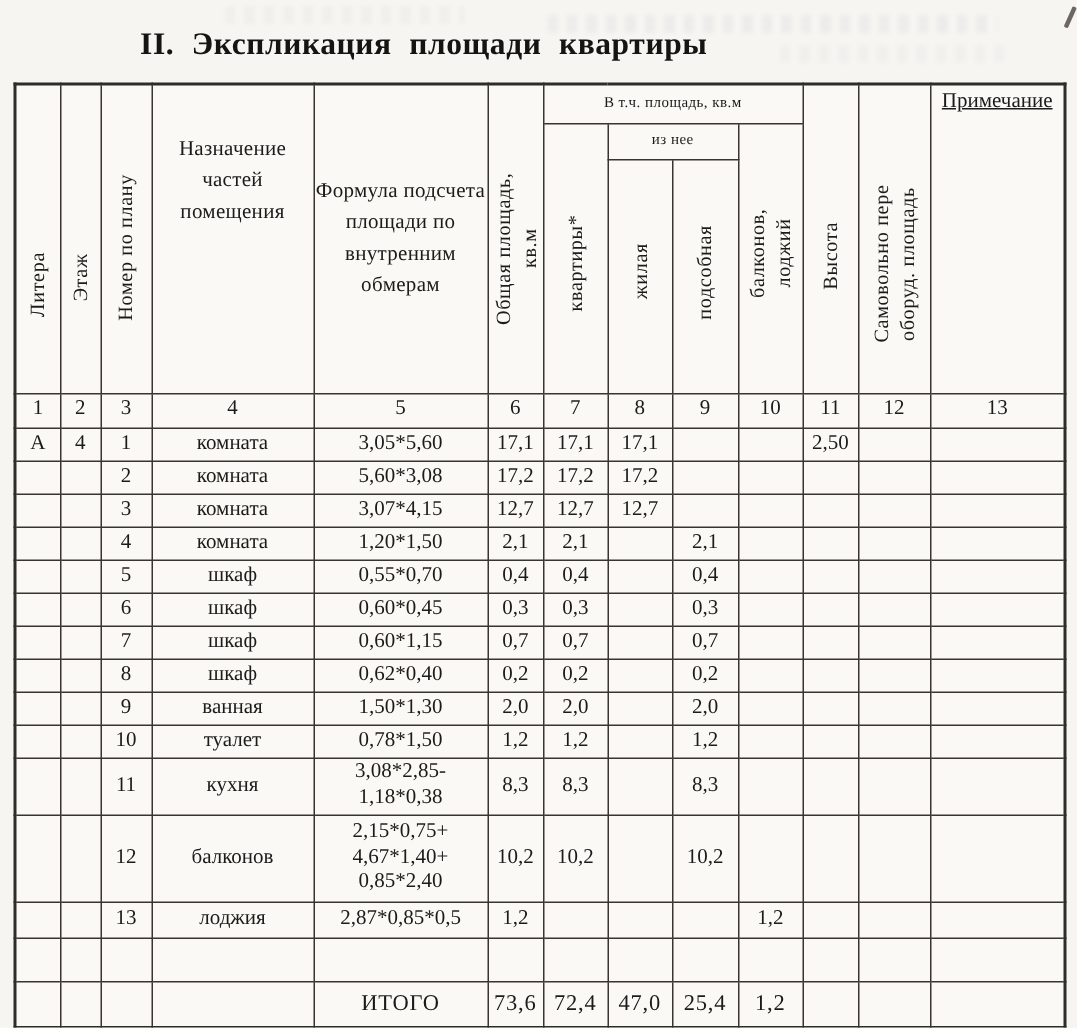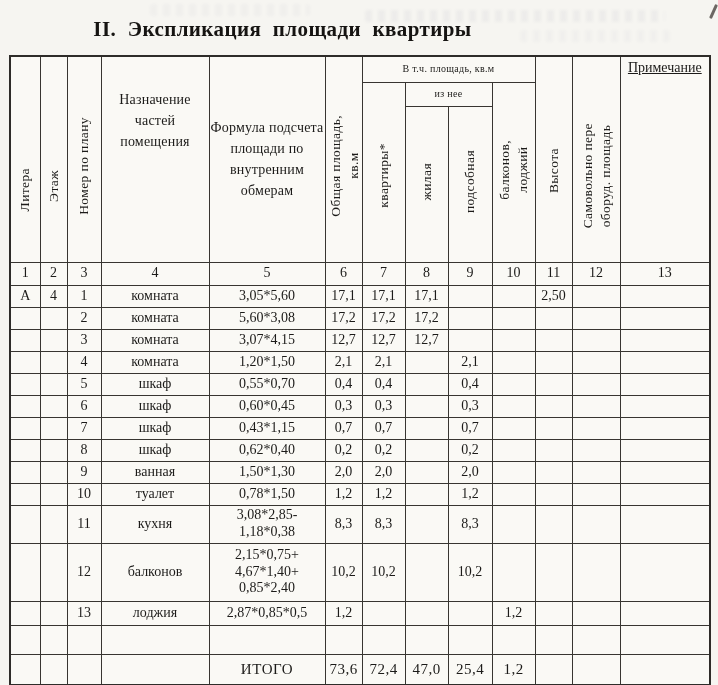--- a/index.html
+++ b/index.html
@@ -213,21 +213,21 @@
         <td></td>
         <td></td>
         <td></td>
         <td></td>
       </tr>
       <tr style="height: 22px;">
         <td></td>
         <td></td>
         <td>7</td>
         <td>шкаф</td>
-        <td class="formula-cell">0,43*1,15</td>
+        <td class="formula-cell">0,60*1,15</td>
         <td>0,7</td>
         <td>0,7</td>
         <td></td>
         <td>0,7</td>
         <td></td>
         <td></td>
         <td></td>
         <td></td>
       </tr>
       <tr style="height: 22px;">

